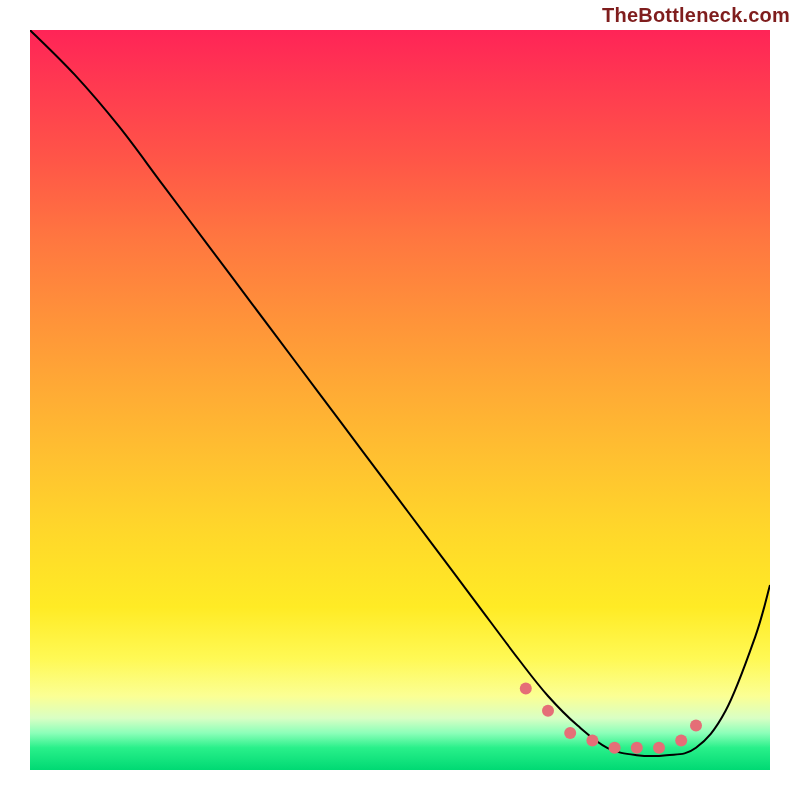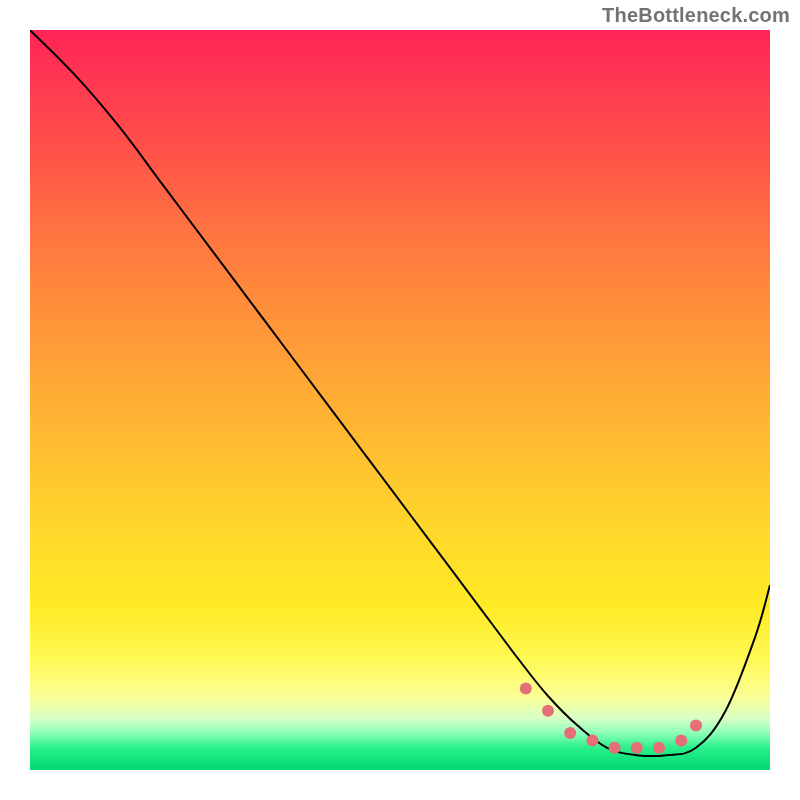--- a/index.html
+++ b/index.html
@@ -47,21 +47,21 @@
     width: 740px;
     height: 740px;
   }
   .watermark {
     position: absolute;
     top: 4px;
     right: 10px;
     font-family: Arial, Helvetica, sans-serif;
     font-size: 20px;
     font-weight: bold;
-    color: #737373;
+    color: #7f1d1d;
     letter-spacing: 0.2px;
   }
 </style>
 </head>
 <body>
 <div class="wrap">
 
   <div class="gradient-bg"></div>
 
   <svg class="svg-layer" viewBox="0 0 740 740" preserveAspectRatio="none">

